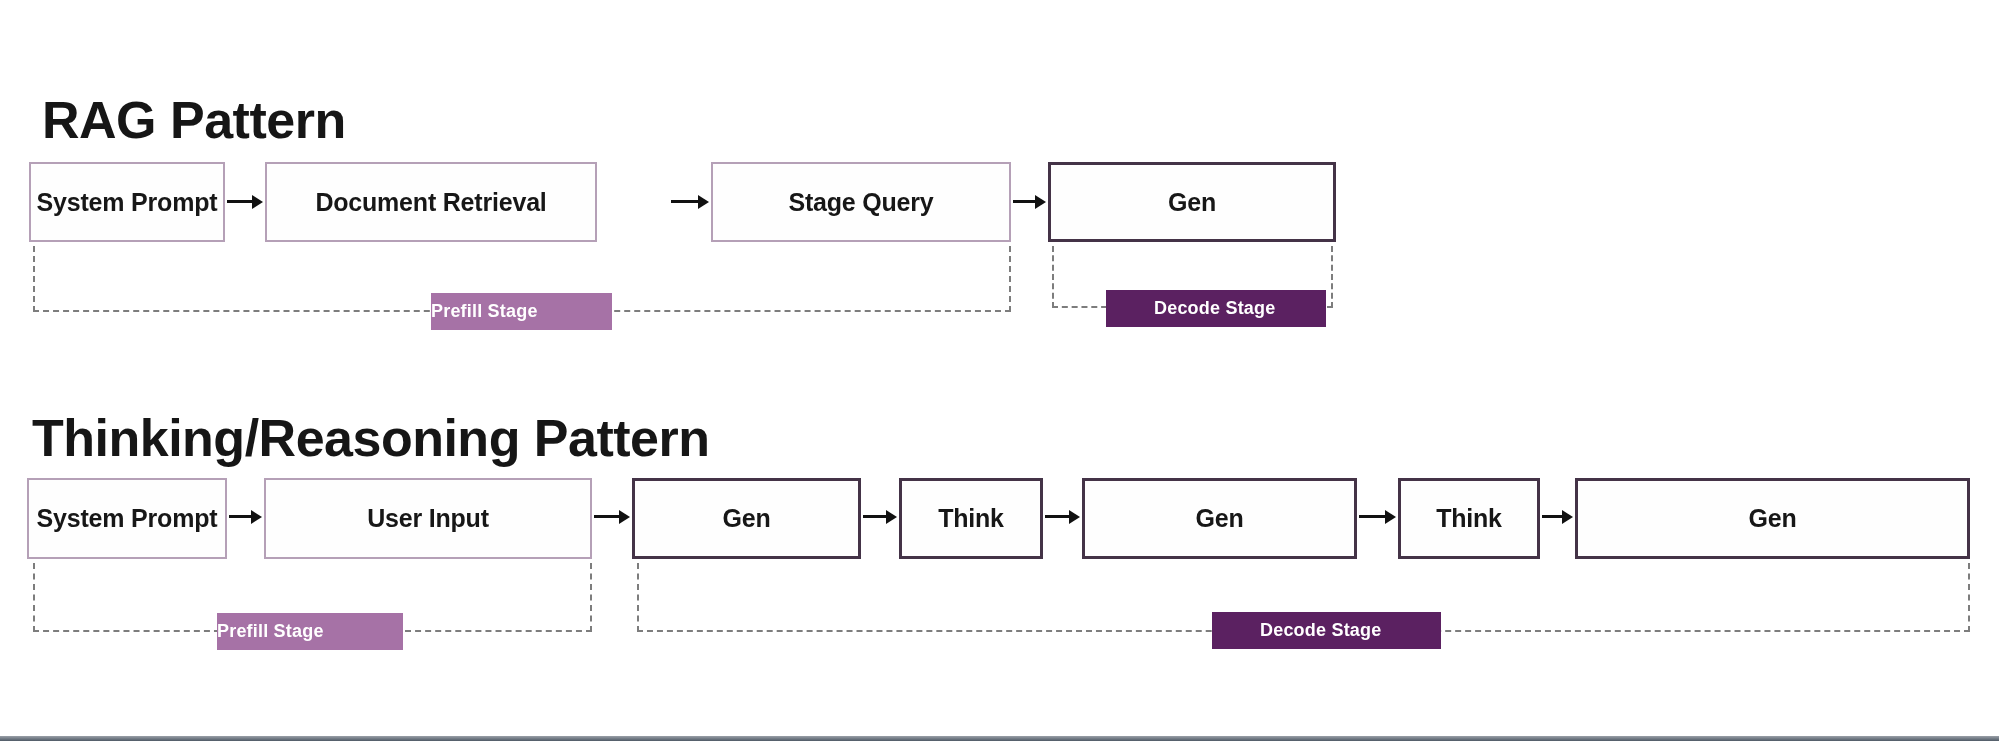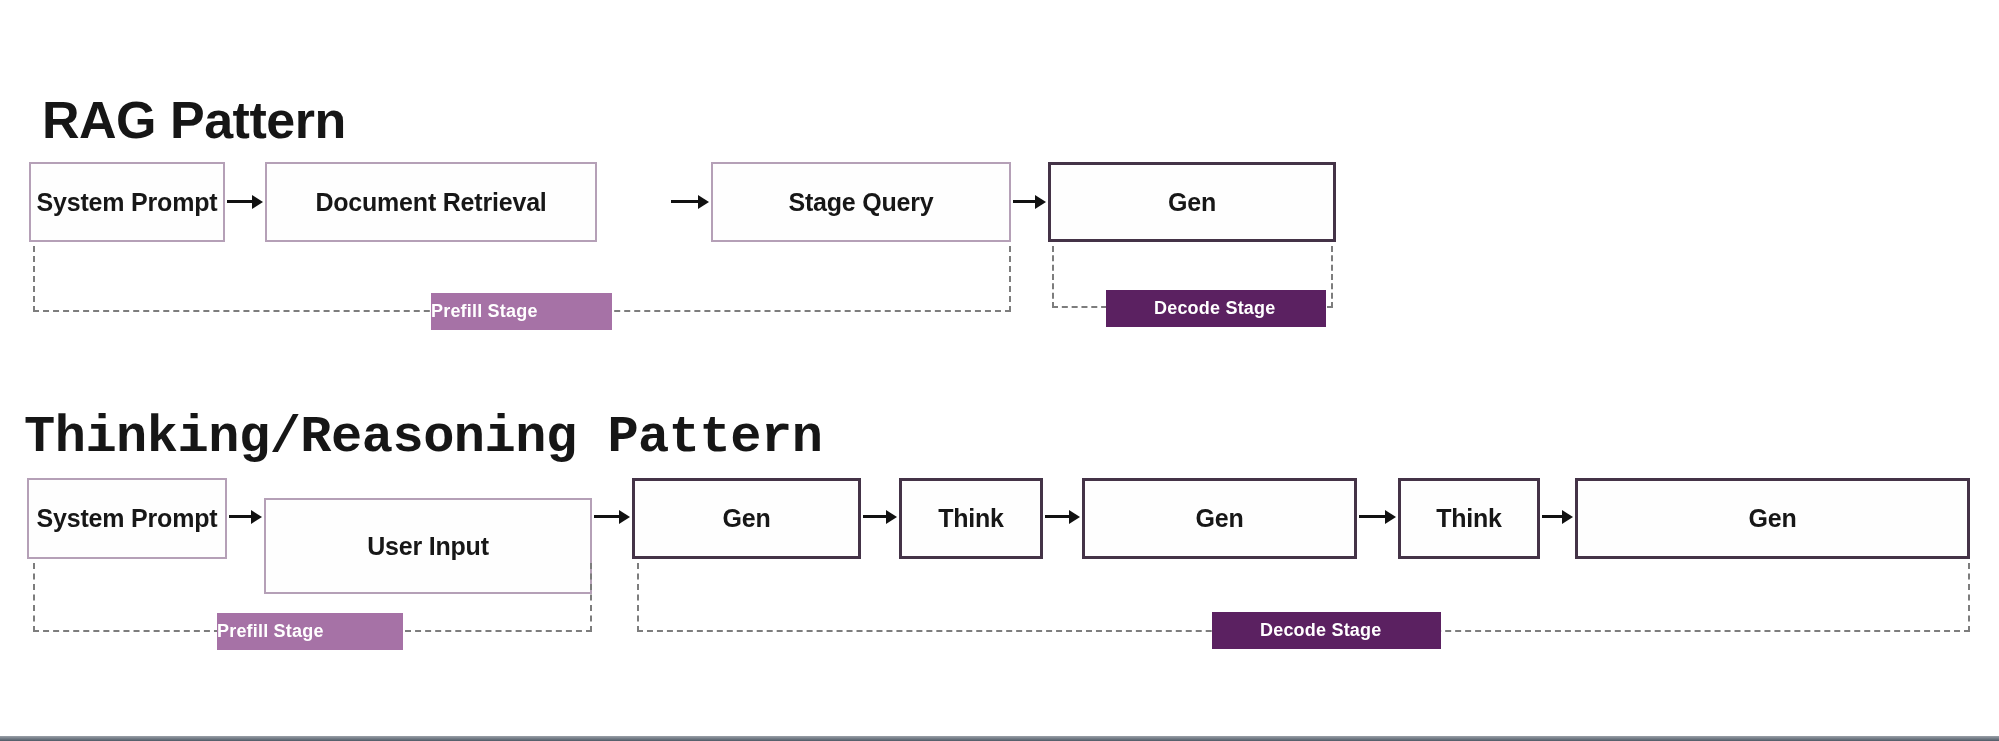--- a/index.html
+++ b/index.html
@@ -85,28 +85,28 @@
       <span>Prefill Stage</span>
     </div>
 
     <div class="bracket" style="left:1052px;top:246px;width:281px;height:62px;"></div>
     <div class="stage decode" style="left:1106px;top:290px;width:172px;height:37px;">
       <span>Decode Stage</span>
     </div>
   </section>
 
   <section>
-    <h2 class="section-title" style="left:12px;top:396px;font-family:Liberation Mono, monospace;">Thinking/Reasoning Pattern</h2>
+    <h2 class="section-title" style="left:20px;top:396px;">Thinking/Reasoning Pattern</h2>
 
     <div class="node light" style="left:27px;top:478px;width:200px;height:81px;">
       <span class="node-label">System Prompt</span>
     </div>
     <div class="arrow" style="left:229px;top:515px;width:23px;"></div>
 
-    <div class="node light" style="left:264px;top:498px;width:328px;height:96px;">
+    <div class="node light" style="left:264px;top:478px;width:328px;height:81px;">
       <span class="node-label">User Input</span>
     </div>
     <div class="arrow" style="left:594px;top:515px;width:26px;"></div>
 
     <div class="node dark" style="left:632px;top:478px;width:229px;height:81px;">
       <span class="node-label">Gen</span>
     </div>
     <div class="arrow" style="left:863px;top:515px;width:24px;"></div>
 
     <div class="node dark" style="left:899px;top:478px;width:144px;height:81px;">

